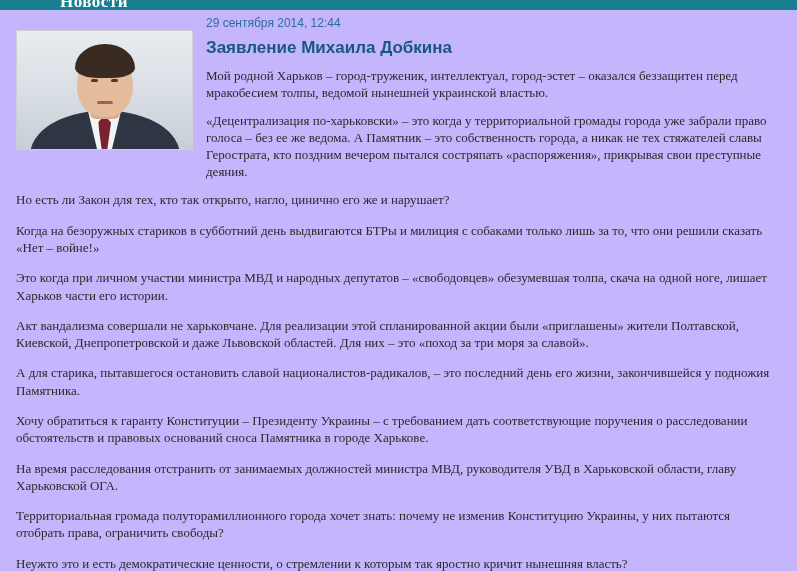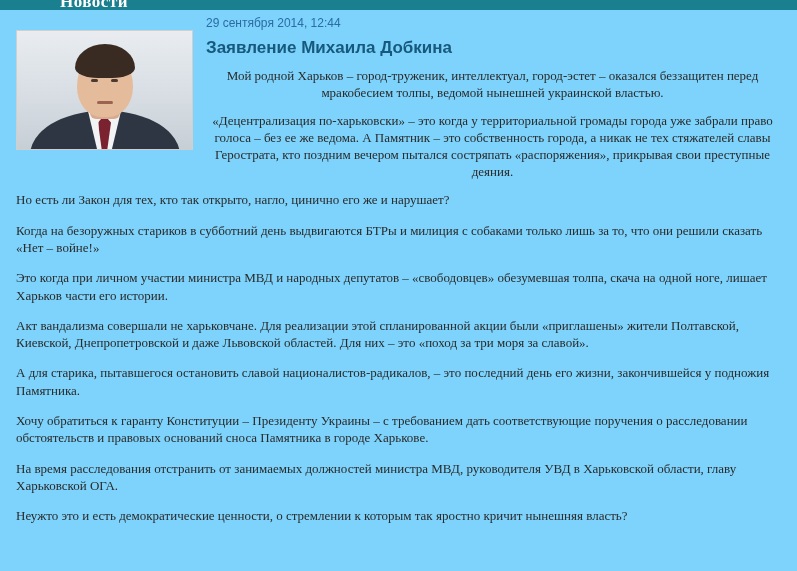--- a/index.html
+++ b/index.html
@@ -12,21 +12,21 @@
     background: #ffffff;
     font-family: "Liberation Serif", serif;
     font-size: 13px;
     color: #2a2a2a;
     overflow: hidden;
   }
   #page {
     position: relative;
     width: 797px;
     height: 571px;
-    background: #7dd3fc;
+    background: #c4b5fd;
     box-sizing: border-box;
   }
   
   .topbar {
     position: absolute;
     top: 0;
     left: 0;
     width: 797px;
     height: 10px;
     background: #1a7f8e;
@@ -168,21 +168,21 @@
     font-family: Liberation Sans, sans-serif;
     font-size: 17px;
     font-weight: bold;
     margin: 0 0 9px 0;
     line-height: 1.15;
   }
   .head-text p {
     margin: 0 0 11px 0;
     line-height: 1.32;
     font-size: 13px;
-    text-align: center;
+    text-align: left;
   }
   .body-text {
     margin-top: 2px;
     padding: 0 6px 8px 6px;
   }
   .body-text p {
     margin: 0 0 13px 0;
     line-height: 1.33;
     font-size: 13px;
   }
@@ -223,18 +223,19 @@
     </div>
 
     <div class="body-text">
       <p>Но есть ли Закон для тех, кто так открыто, нагло, цинично его же и нарушает?</p>
       <p>Когда на безоружных стариков в субботний день выдвигаются БТРы и милиция с собаками только лишь за то, что они решили сказать «Нет – войне!»</p>
       <p>Это когда при личном участии министра МВД и народных депутатов – «свободовцев» обезумевшая толпа, скача на одной ноге, лишает Харьков части его истории.</p>
       <p>Акт вандализма совершали не харьковчане. Для реализации этой спланированной акции были «приглашены» жители Полтавской, Киевской, Днепропетровской и даже Львовской областей. Для них – это «поход за три моря за славой».</p>
       <p>А для старика, пытавшегося остановить славой националистов-радикалов, – это последний день его жизни, закончившейся у подножия Памятника.</p>
       <p>Хочу обратиться к гаранту Конституции –  Президенту Украины – с требованием дать соответствующие поручения о расследовании обстоятельств и правовых оснований сноса Памятника в городе Харькове.</p>
       <p>На время расследования отстранить от занимаемых должностей министра МВД, руководителя УВД в Харьковской области, главу Харьковской ОГА.</p>
+      <p>Территориальная громада полуторамиллионного города хочет знать: почему не изменив Конституцию Украины, у них пытаются отобрать права, ограничить свободы?</p>
       <p>Неужто это и есть демократические ценности, о стремлении к которым так яростно кричит нынешняя власть?</p>
 
     </div>
 
   </div>
 </div>
 
 </body></html>

